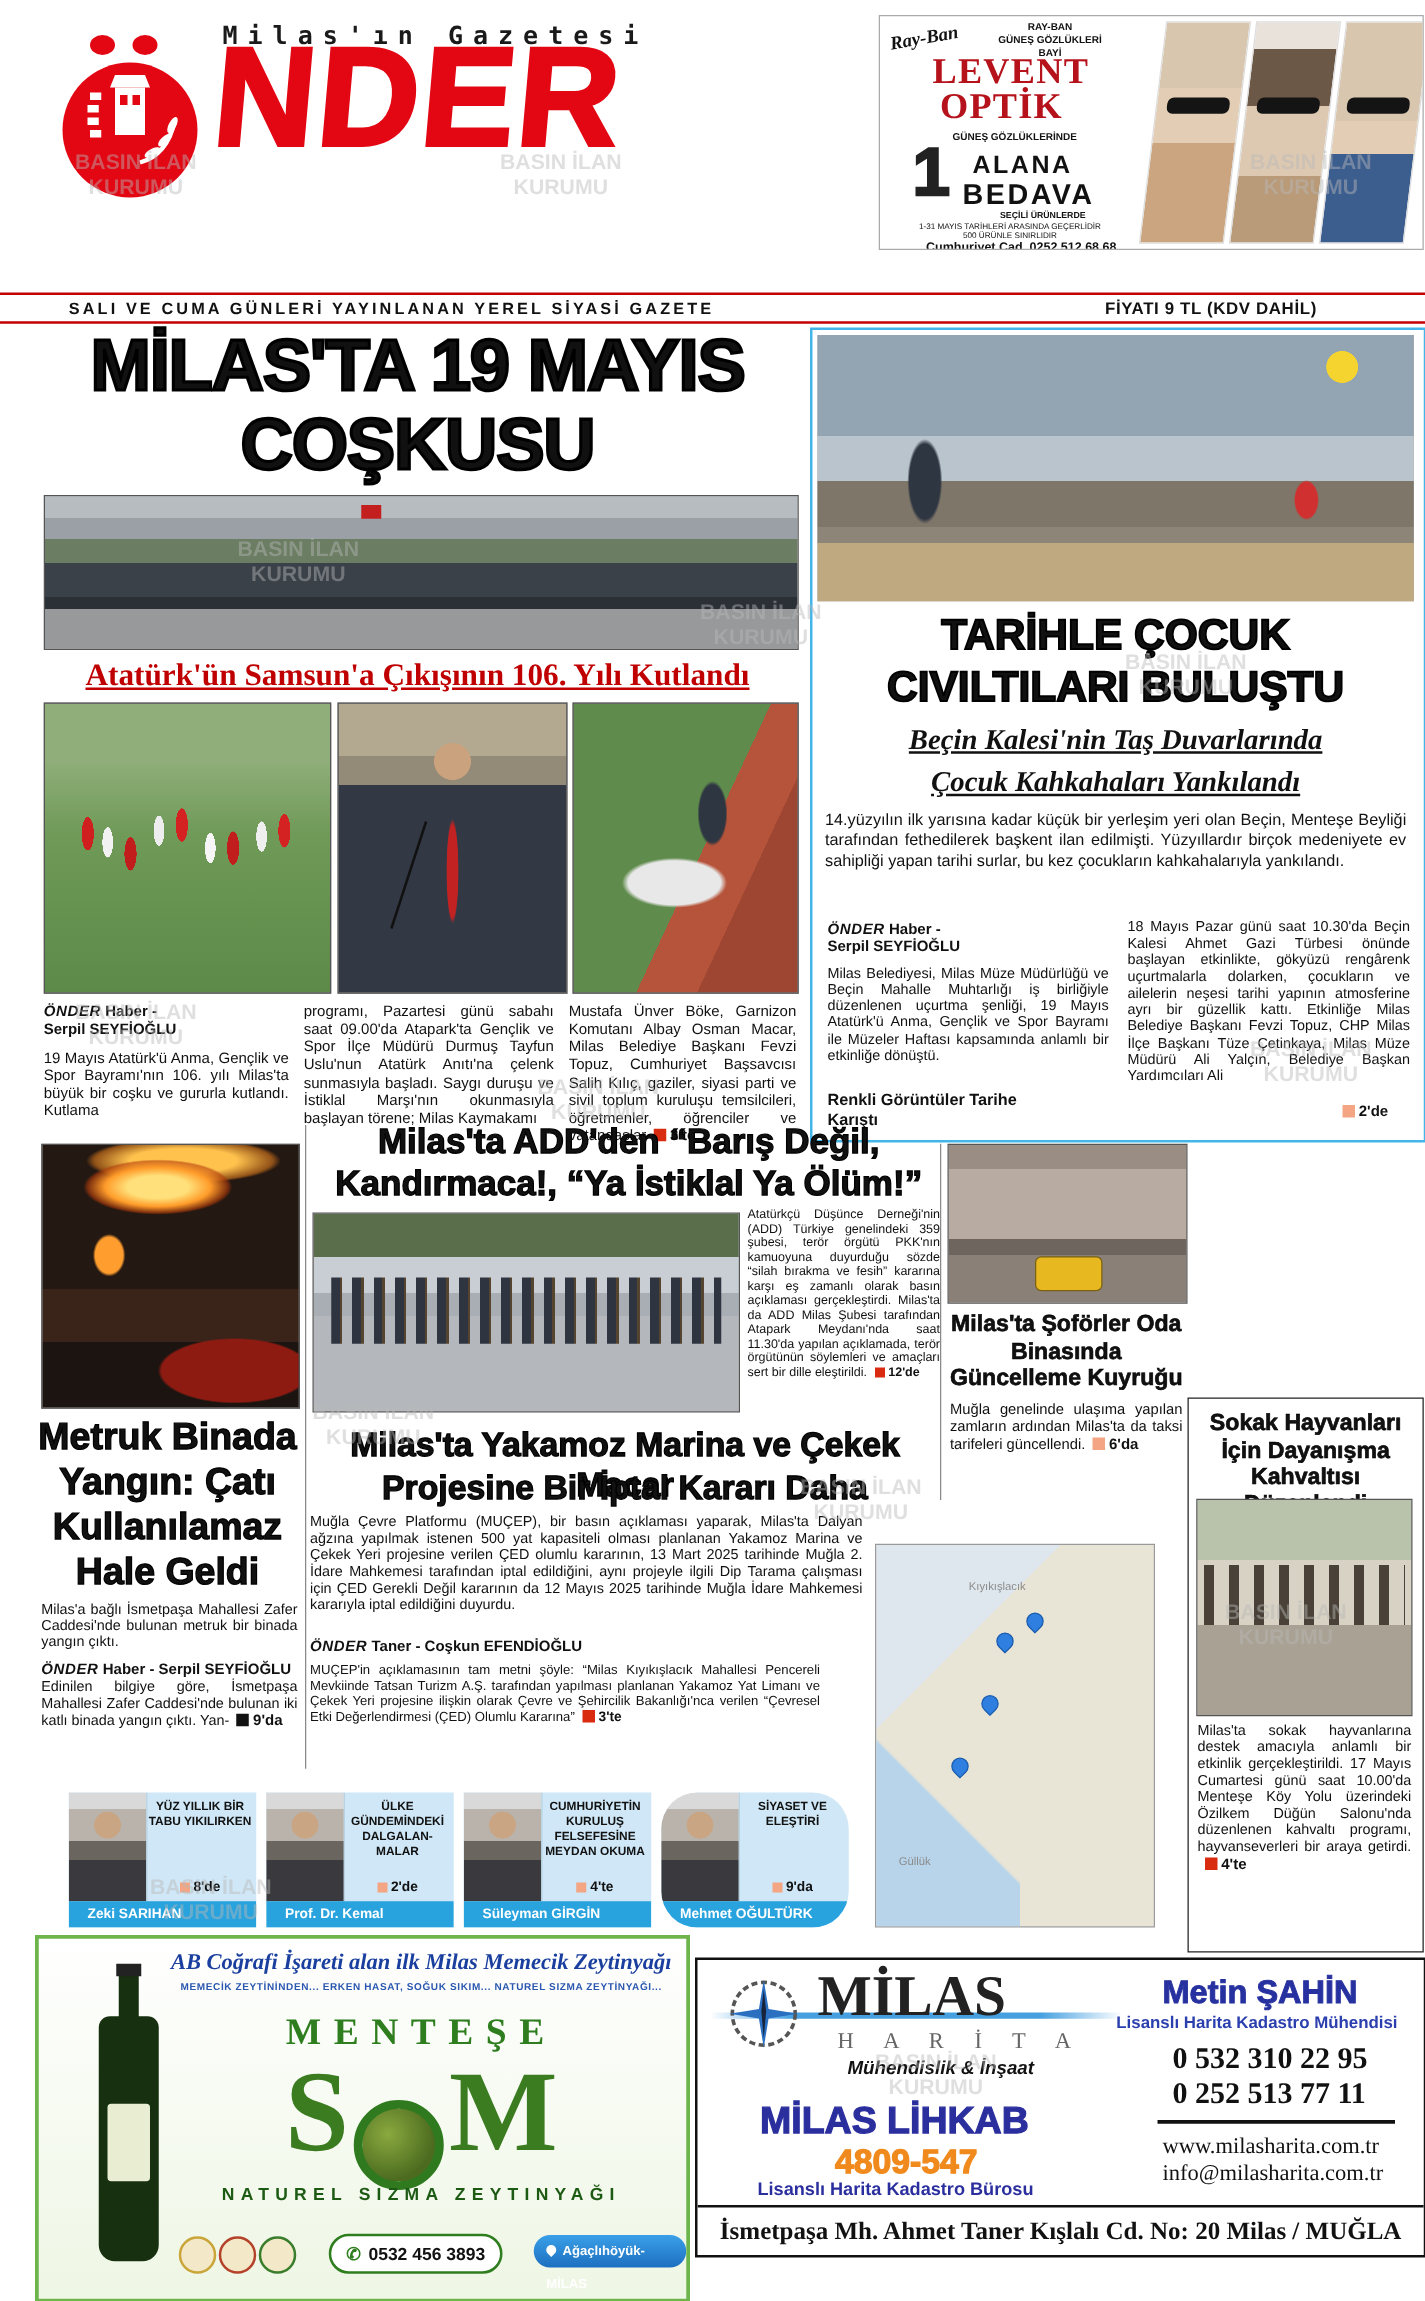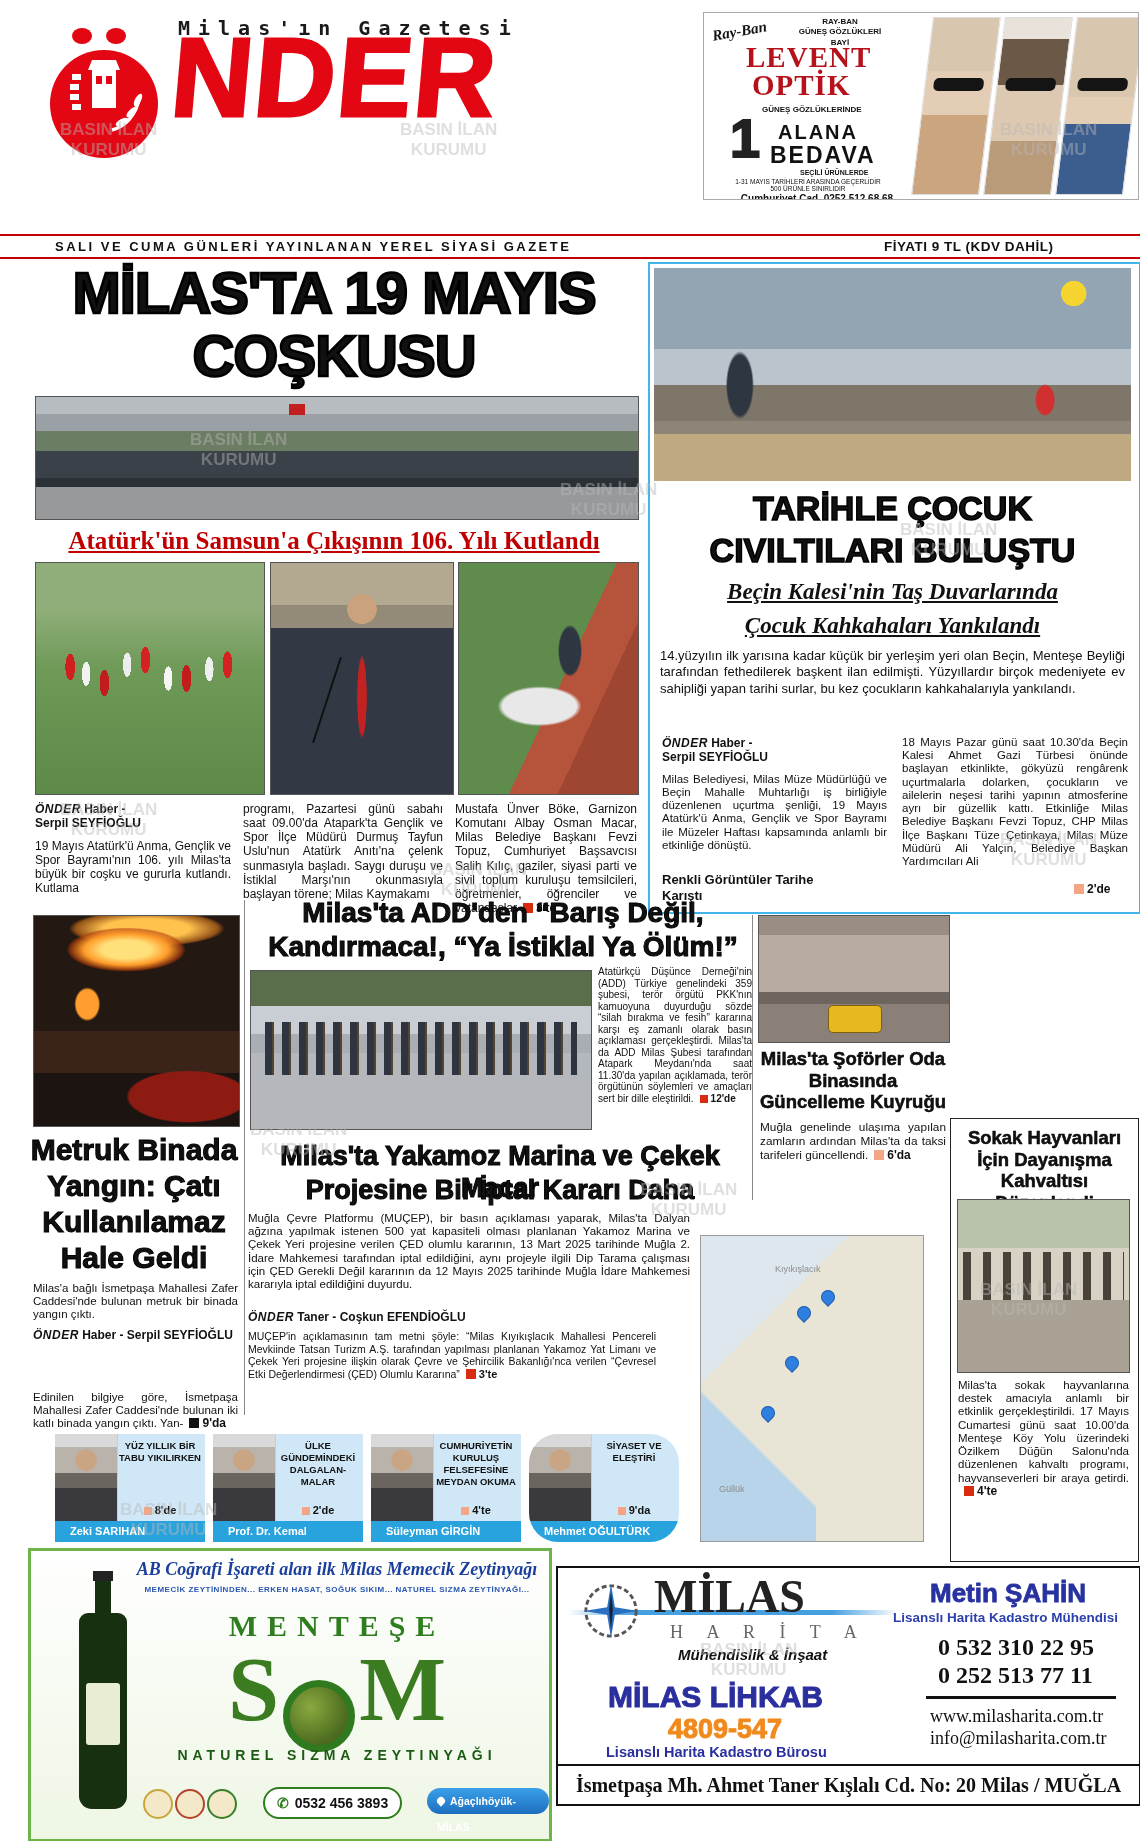--- a/index.html
+++ b/index.html
@@ -297,21 +297,21 @@
     </div>
     <p class="abs body115 just" style="left:252px;top:472px;width:226px;margin:0;">18 Mayıs Pazar günü saat 10.30'da Beçin Kalesi Ahmet Gazi Türbesi önünde başlayan etkinlikte, gökyüzü rengârenk uçurtmalarla dolarken, çocukların ve ailelerin neşesi tarihi yapının atmosferine ayrı bir güzellik kattı. Etkinliğe Milas Belediye Başkanı Fevzi Topuz, CHP Milas İlçe Başkanı Tüze Çetinkaya, Milas Müze Müdürü Ali Yalçın, Belediye Başkan Yardımcıları Ali</p>
     <div class="abs jmp" style="left:418px;top:618px;"><span class="sq sal"></span><span>2'de</span></div>
   </div>
 
   <div class="vr" style="left:244px;top:900px;height:515px;"></div>
   <div id="ph-fire" class="ph" style="left:33px;top:915px;width:205px;height:210px;"></div>
   <div class="abs h-fire ctr" style="left:28px;top:1132px;width:212px;">Metruk Binada Yangın: Çatı Kullanılamaz Hale Geldi</div>
   <p class="abs body115 just" style="left:33px;top:1282px;width:205px;margin:0;">Milas'a bağlı İsmetpaşa Mahallesi Zafer Caddesi'nde bulunan metruk bir binada yangın çıktı.</p>
   <div class="abs byl" style="left:33px;top:1328px;width:205px;"><span class="bb">ÖNDER</span> <span>Haber - Serpil SEYFİOĞLU</span></div>
-  <p class="abs body115 just" style="left:33px;top:1391px;width:205px;margin:0;"><span>Edinilen bilgiye göre, İsmetpaşa Mahallesi Zafer Caddesi'nde bulunan iki katlı binada yangın çıktı. Yan-</span><span class="jmp"><span class="sq blk"></span><span>9'da</span></span></p>
+  <p class="abs body115 just" style="left:33px;top:1344px;width:205px;margin:0;"><span>Edinilen bilgiye göre, İsmetpaşa Mahallesi Zafer Caddesi'nde bulunan iki katlı binada yangın çıktı. Yan-</span><span class="jmp"><span class="sq blk"></span><span>9'da</span></span></p>
 
   <div class="abs h-add ctr" style="left:248px;top:896px;width:510px;">Milas'ta ADD'den “Barış Değil,</div>
   <div class="abs h-add ctr" style="left:248px;top:930px;width:510px;">Kandırmaca!, “Ya İstiklal Ya Ölüm!”</div>
   <div id="ph-add" class="ph" style="left:250px;top:970px;width:340px;height:158px;">
       <div class="crowd"></div>
     </div>
   <p class="abs body10 just" style="left:598px;top:966px;width:154px;margin:0;"><span>Atatürkçü Düşünce Derneği'nin (ADD) Türkiye genelindeki 359 şubesi, terör örgütü PKK'nın kamuoyuna duyurduğu sözde “silah bırakma ve fesih” kararına karşı eş zamanlı olarak basın açıklaması gerçekleştirdi. Milas'ta da ADD Milas Şubesi tarafından Atapark Meydanı'nda saat 11.30'da yapılan açıklamada, terör örgütünün söylemleri ve amaçları sert bir dille eleştirildi.</span><span class="jmp" style="font-size:10px;"><span class="sq" style="width:8px;height:8px;"></span><span>12'de</span></span></p>
 
   <div class="abs h-marina ctr" style="left:248px;top:1140px;width:504px;">Milas'ta Yakamoz Marina ve Çekek Macar</div>
   <div class="abs h-marina ctr" style="left:248px;top:1174px;width:504px;">Projesine Bir İptal Kararı Daha</div>

